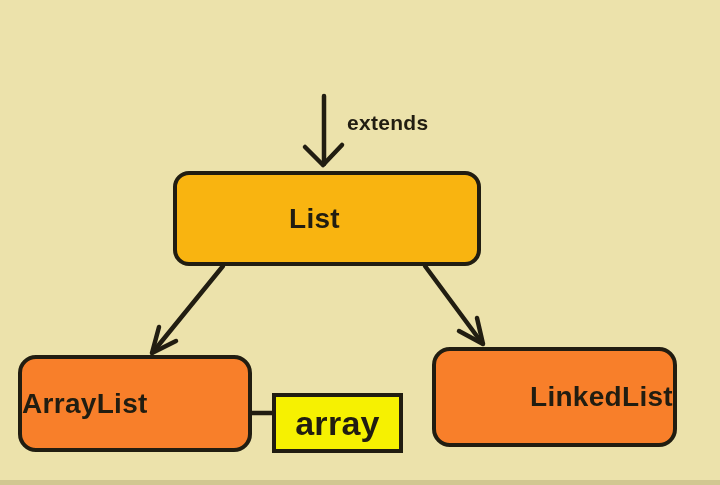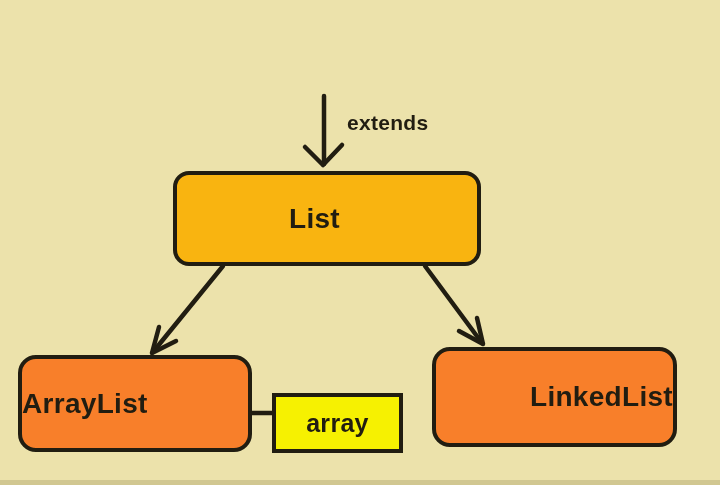--- a/index.html
+++ b/index.html
@@ -47,21 +47,21 @@
   .node.rounded { border-radius: 16px; }
   .node.rounded-lg { border-radius: 18px; }
   .node.golden { background: var(--node-golden, #f9b410); }
   .node.orange { background: var(--node-orange, #f87f2a); }
   .node.yellow { background: var(--node-yellow, #f6f101); }
 
   .node-collection { left: 168px; top: 25px;  width: 318px; height: 73px; }
   .node-list       { left: 173px; top: 171px; width: 308px; height: 95px; justify-content: flex-start; padding-left: 112px; }
   .node-arraylist  { left: 18px;  top: 355px; width: 234px; height: 97px; justify-content: flex-start; padding-left: 0; }
   .node-linkedlist { left: 432px; top: 347px; width: 245px; height: 100px; justify-content: flex-end; padding-left: 8px; }
-  .node-array      { left: 272px; top: 393px; width: 131px; height: 60px; font-size: 25px; text-align: center; }
+  .node-array      { left: 272px; top: 393px; width: 131px; height: 60px; font-size: 34px; text-align: center; }
 
   .edge-label {
     position: absolute;
     left: 347px;
     top: 111px;
     color: var(--stroke, #211d11);
     font-weight: bold;
     font-size: 21px;
     letter-spacing: 0.3px;
   }

